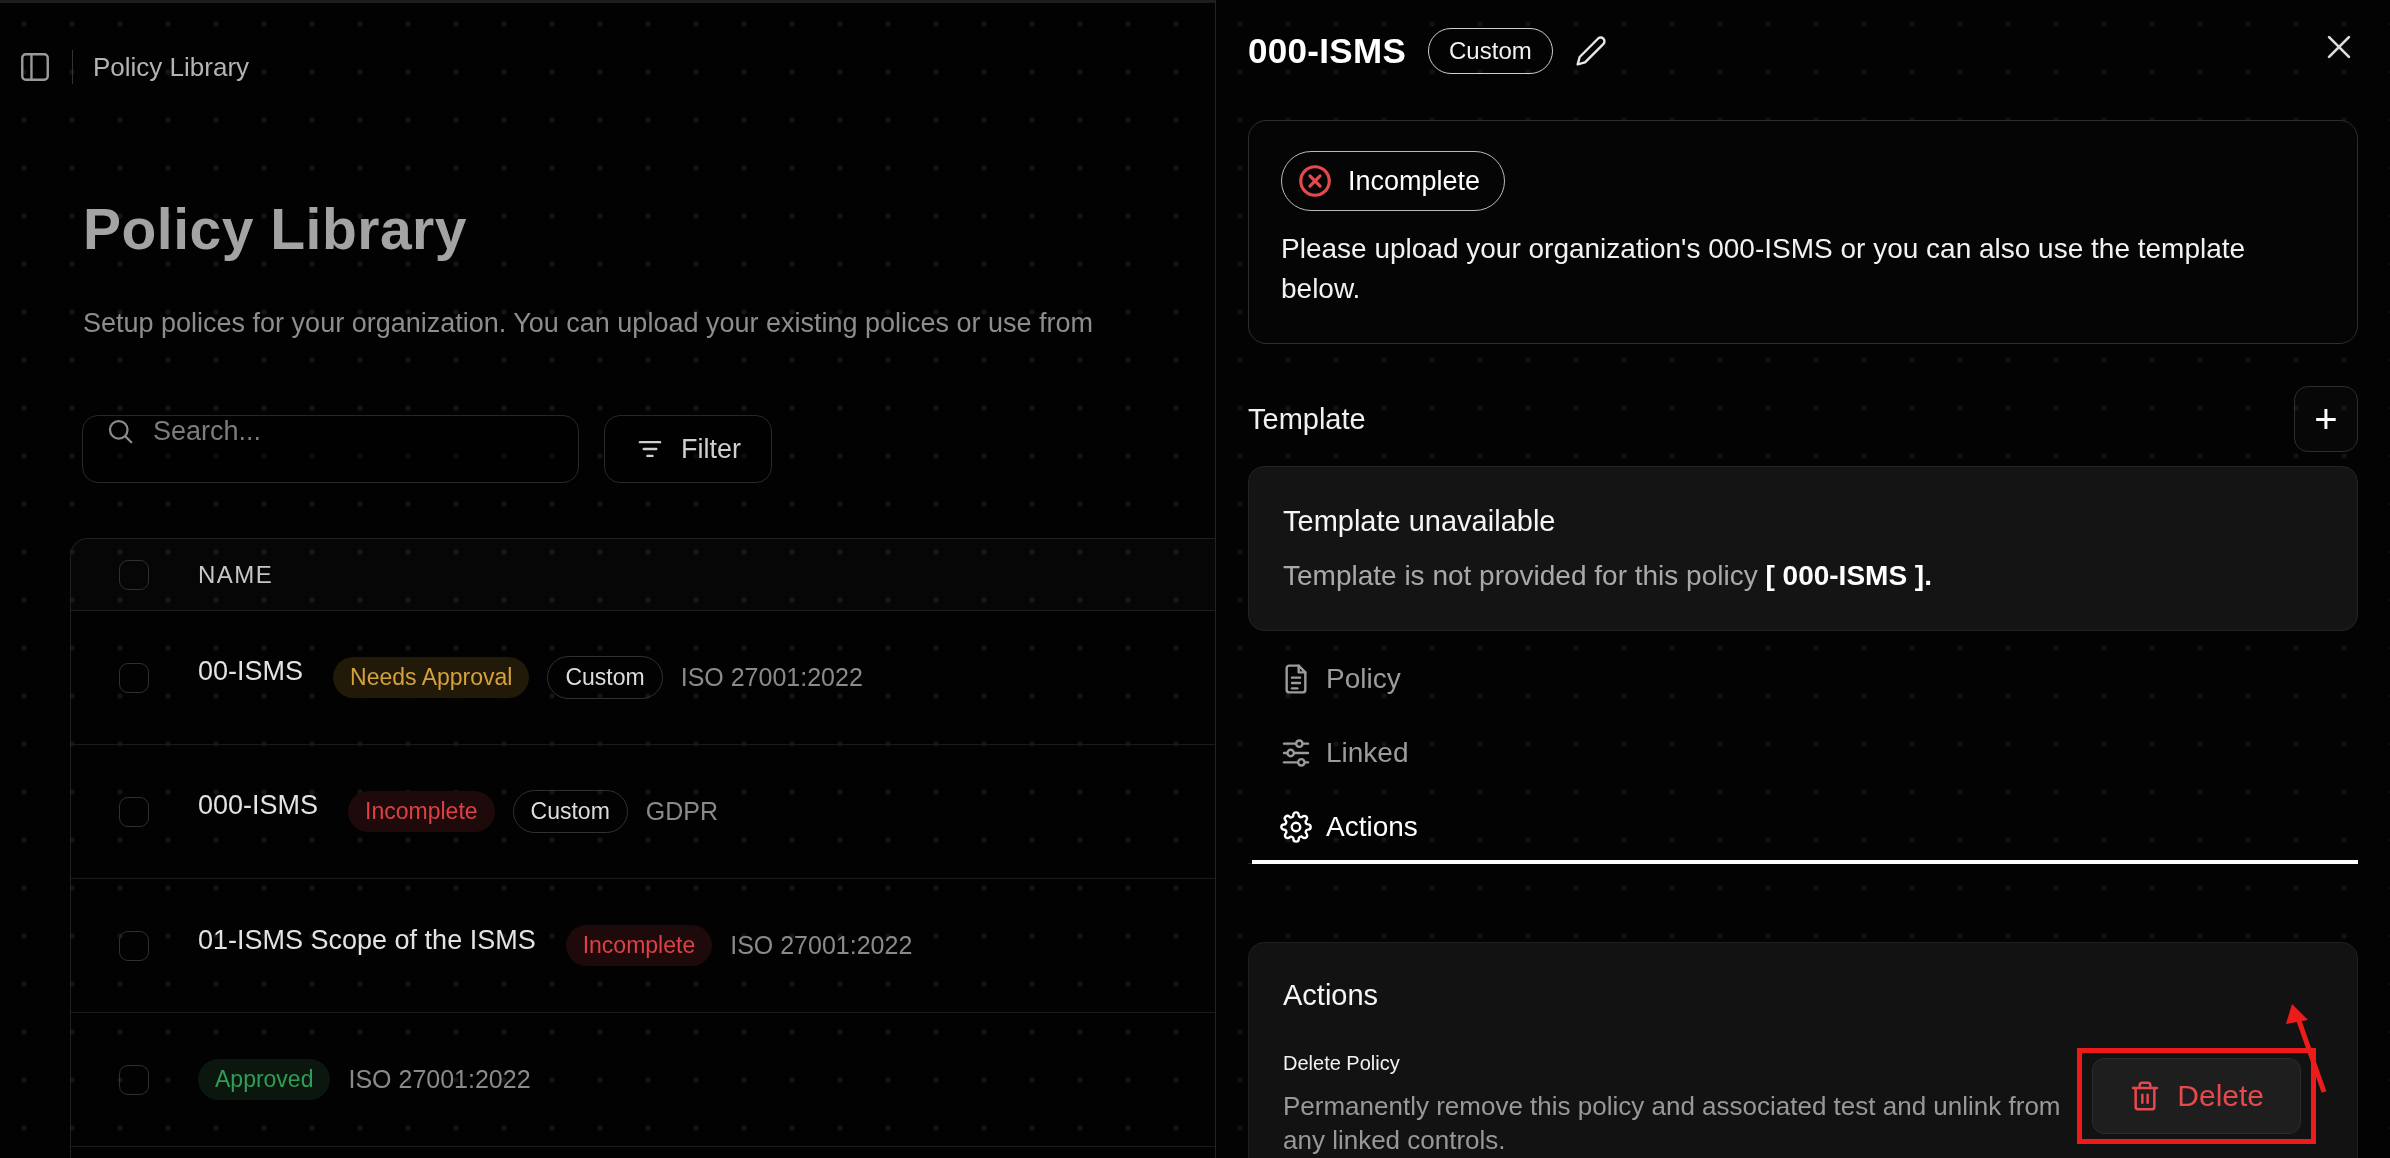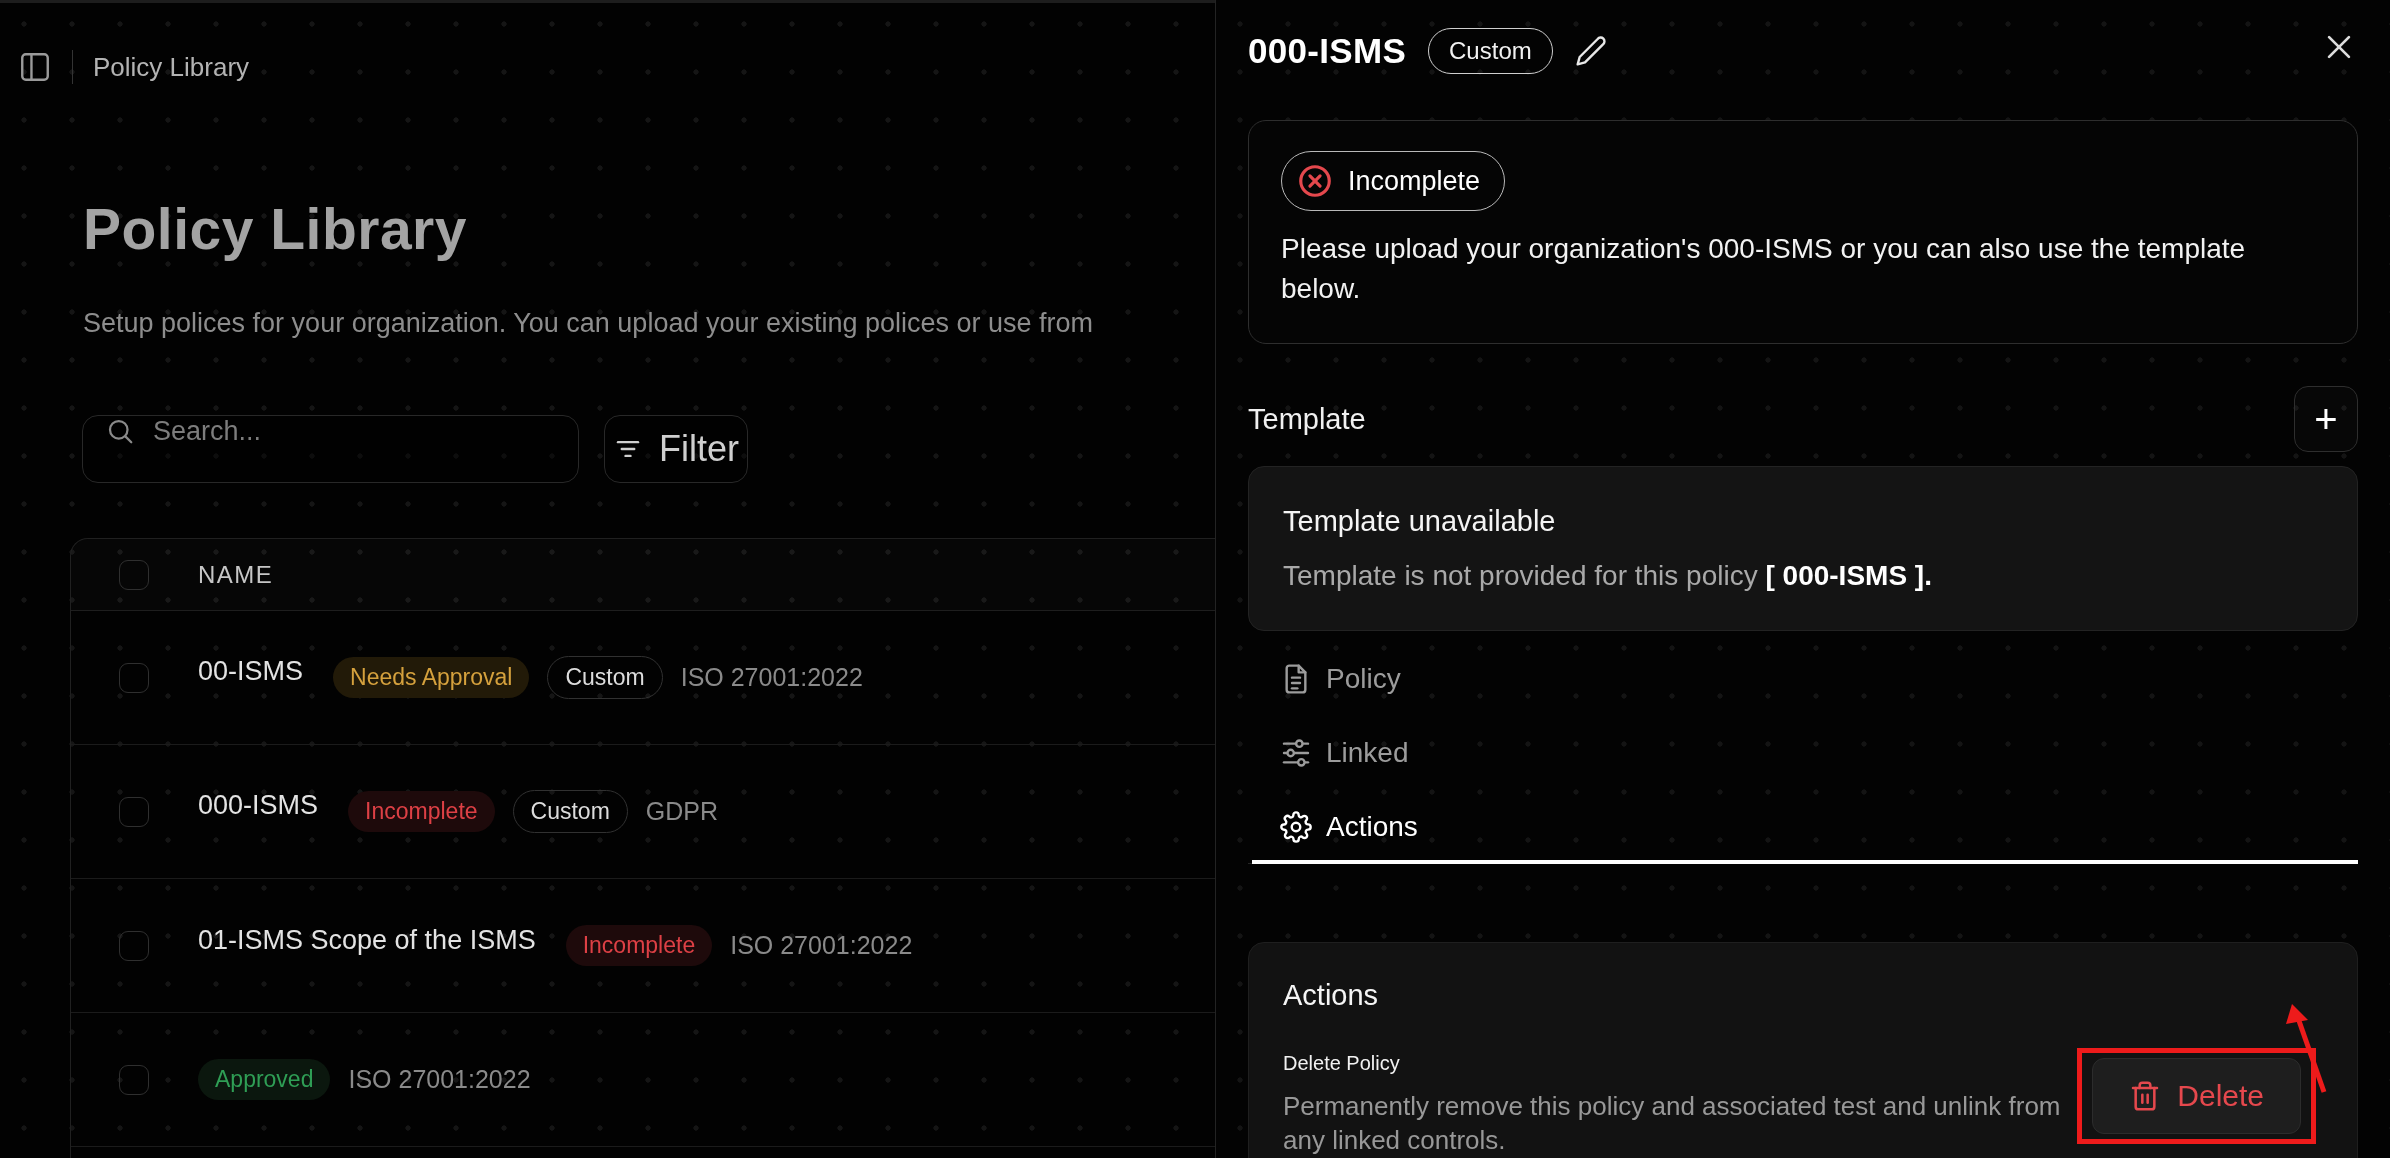--- a/index.html
+++ b/index.html
@@ -20,21 +20,21 @@
   .topbar .vsep { width:1px; height:34px; background:#333; }
   .breadcrumb { color:#b3b3b3; font-size:26px; }
 
   .page-title { position:absolute; left:83px; top:196px; font-size:57px; font-weight:600; color:#a3a3a3; letter-spacing:0.5px; }
   .page-subtitle { position:absolute; left:83px; top:284px; font-size:27px; color:#8d8d8d; white-space:nowrap;margin-top:24px; }
 
   .controls { position:absolute; left:82px; top:415px; display:flex; gap:25px; }
   .search-box { width:497px; height:68px; border:1px solid #282828; border-radius:16px; display:flex; align-items:flex-start; padding:0 22px; gap:18px; color:#8a8a8a; background:rgba(0,0,0,0.35); }
   .search-box input { flex:1; background:transparent; border:none; outline:none; color:#cfcfcf; font-size:27px; font-family:inherit; }
   .search-box input::placeholder { color:#7d7d7d; }
-  .filter-btn { width:144px; height:68px; border:1px solid #282828; border-radius:16px; background:rgba(0,0,0,0.35); color:#cfcfcf; font-size:36px; display:flex; align-items:center; justify-content:center; gap:16px; cursor:pointer; font-family:inherit; }
+  .filter-btn { width:168px; height:68px; border:1px solid #282828; border-radius:16px; background:rgba(0,0,0,0.35); color:#cfcfcf; font-size:27px; display:flex; align-items:center; justify-content:center; gap:16px; cursor:pointer; font-family:inherit; }
 
   .table-card { position:absolute; left:70px; top:538px; right:0; bottom:0; border:1px solid #202020; border-bottom:none; border-radius:18px 18px 0 0; overflow:hidden; }
   .thead { height:72px; display:flex; align-items:center; padding-left:48px; background:rgba(255,255,255,0.018); border-bottom:1px solid #1e1e1e; }
   .col-name-header { margin-left:49px; font-size:24px; color:#c6c6c6; letter-spacing:1.5px; font-weight:500; }
   .trow { height:134px; display:flex; align-items:center; padding-left:48px; border-bottom:1px solid #1b1b1b; cursor:pointer; }
   .trow:last-child { border-bottom:none; }
   .checkbox { width:30px; height:30px; border:1.6px solid #2f2f2f; border-radius:9px; flex:none; cursor:pointer; }
   .row-main { margin-left:49px; display:flex; flex-direction:row; gap:30px; }
   .row-name { font-size:27px; color:#e3e3e3; }
   .row-badges { display:flex; align-items:center; gap:18px; }

